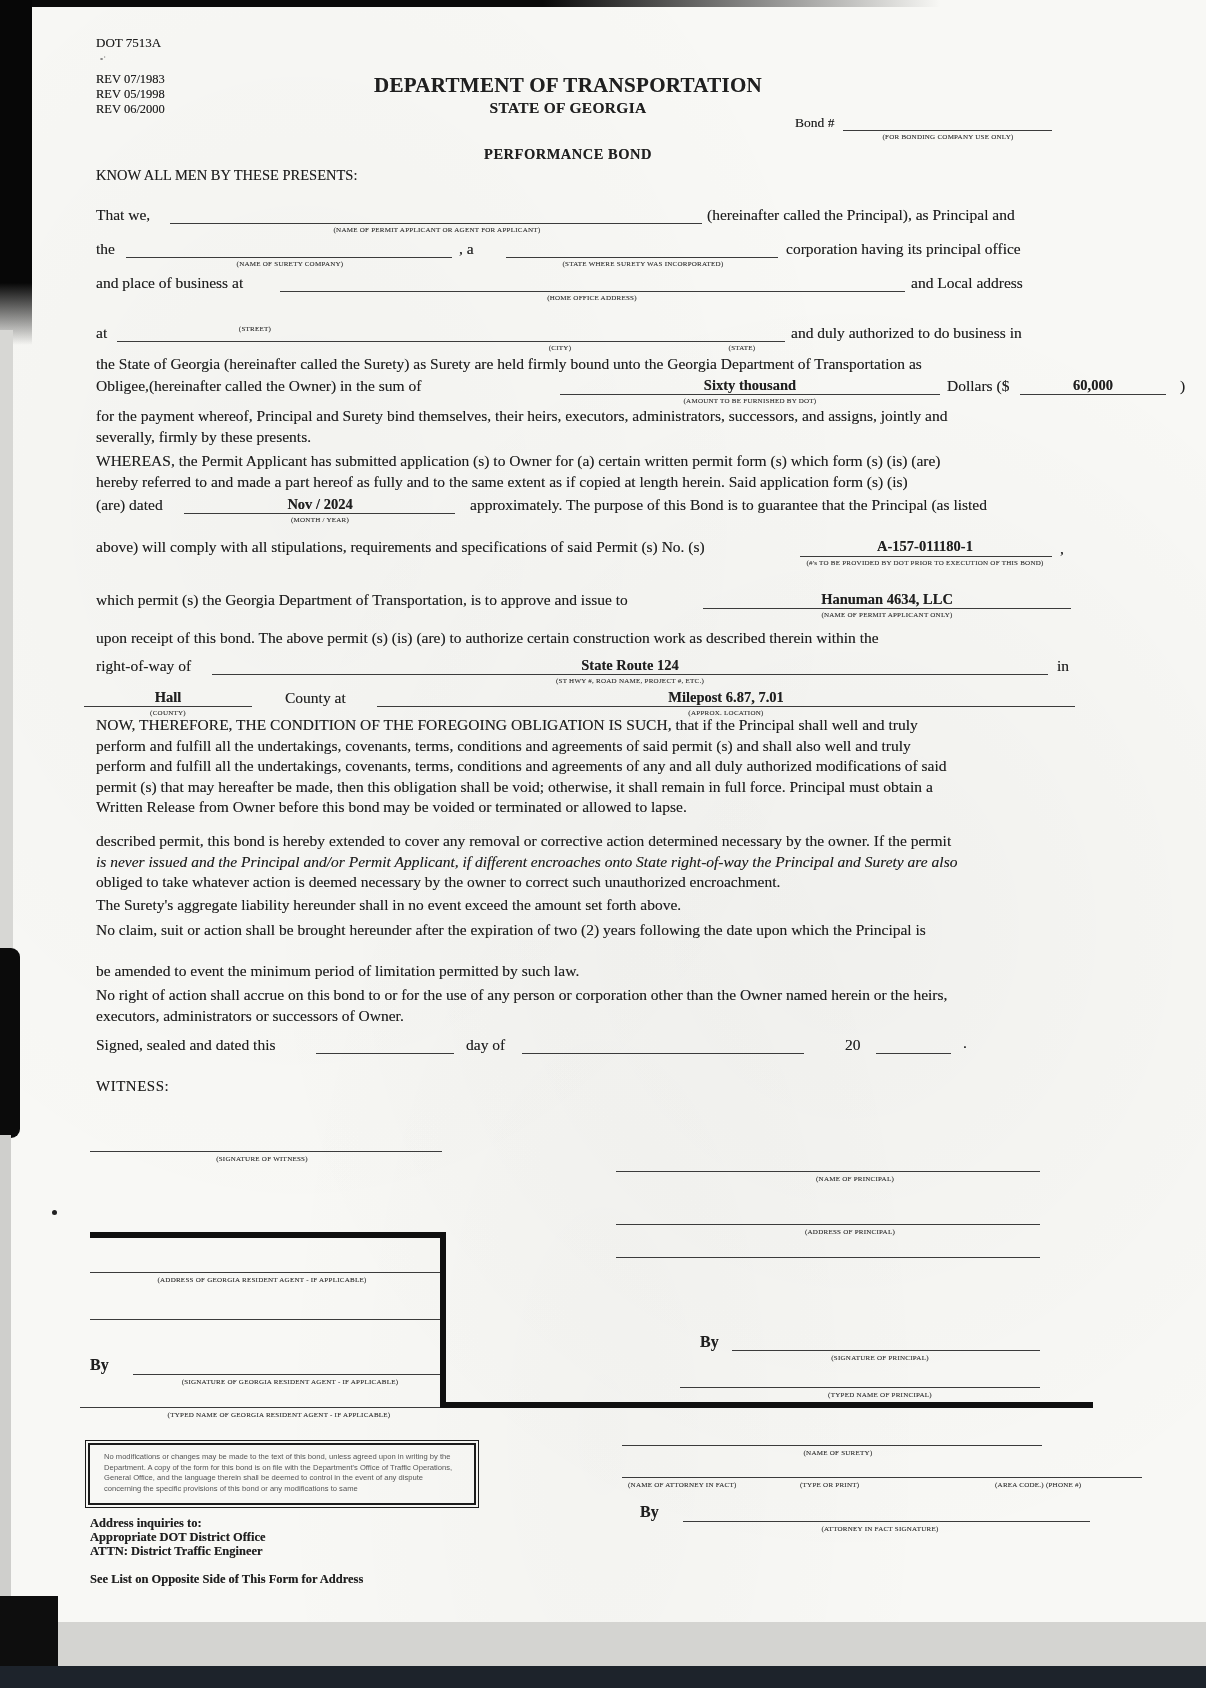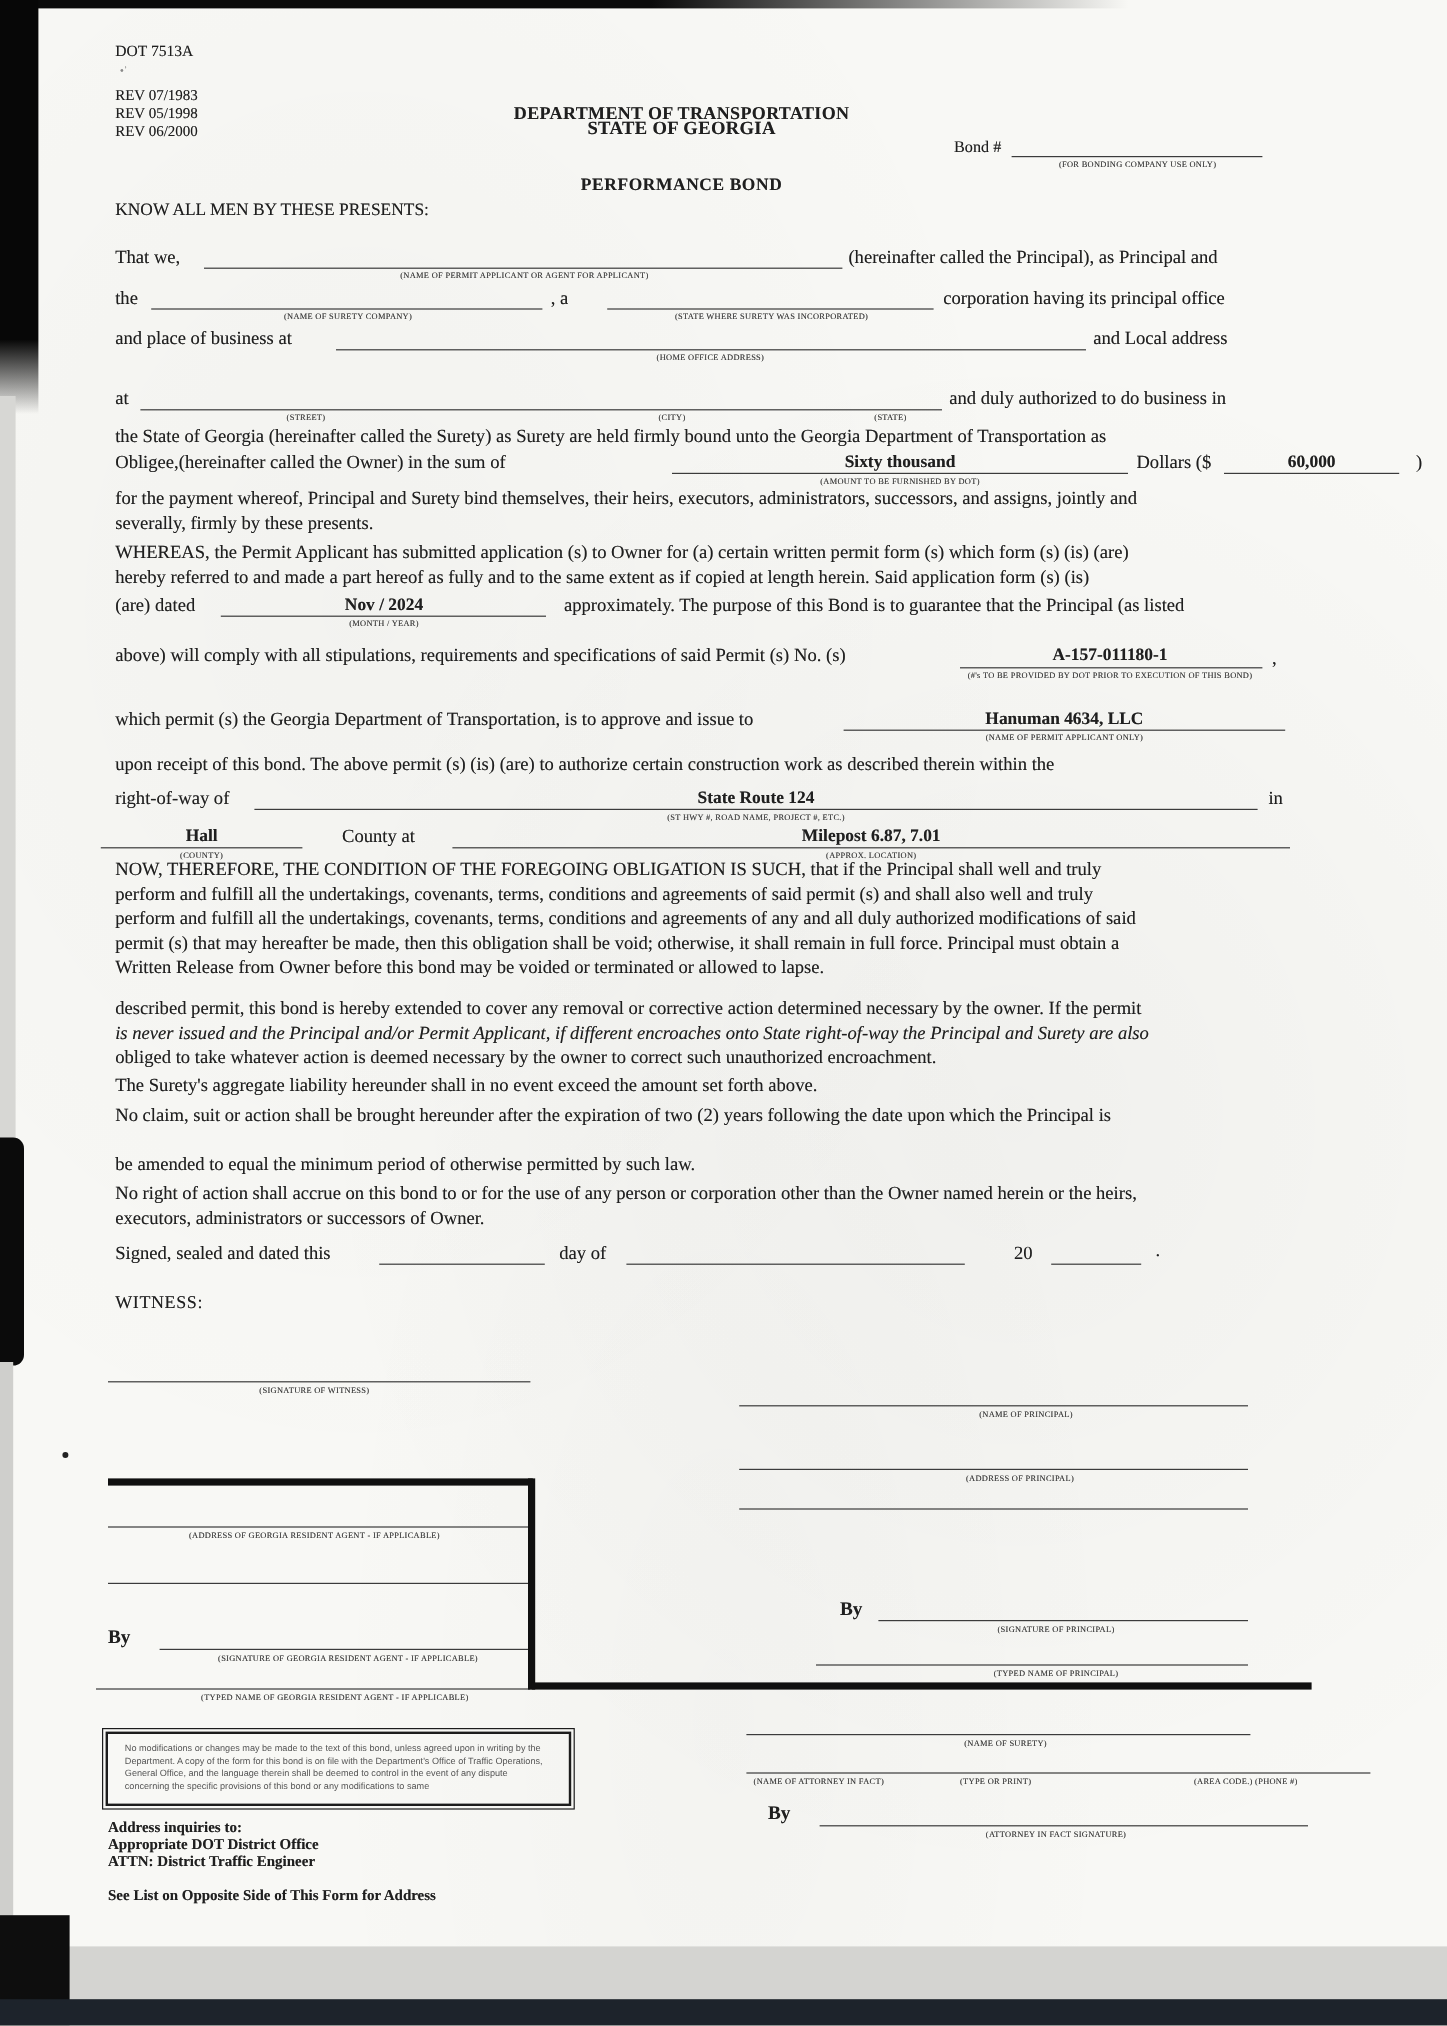--- a/index.html
+++ b/index.html
@@ -35,21 +35,21 @@
 <body>
 
 <div class="page">
 
   <div class="t" style="left:96px;top:34px;font-size:13px;">DOT 7513A</div>
   <div class="t" style="left:100px;top:50px;font-size:9px;color:#8a8a8a;">•ʾ</div>
   <div class="t" style="left:96px;top:70px;font-size:12.5px;">REV  07/1983</div>
   <div class="t" style="left:96px;top:85px;font-size:12.5px;">REV  05/1998</div>
   <div class="t" style="left:96px;top:100px;font-size:12.5px;">REV  06/2000</div>
 
-  <div class="t ctr b" style="left:568px;top:76px;font-size:15px;letter-spacing:.3px;margin-top:10px;">DEPARTMENT OF TRANSPORTATION</div>
+  <div class="t ctr b" style="left:568px;top:76px;font-size:21px;letter-spacing:.3px;">DEPARTMENT OF TRANSPORTATION</div>
   <div class="t ctr b" style="left:568px;top:99px;font-size:15.5px;letter-spacing:.3px;">STATE OF GEORGIA</div>
 
   <div class="t" style="left:795px;top:114px;font-size:13.5px;">Bond #</div>
   <div class="ln" style="left:843px;top:130px;width:209px;"></div>
   <div class="cap" style="left:948px;top:133px;">(FOR BONDING COMPANY USE ONLY)</div>
 
   <div class="t ctr b" style="left:568px;top:145px;font-size:14.5px;letter-spacing:.5px;">PERFORMANCE BOND</div>
   <div class="t" style="left:96px;top:166px;font-size:14.5px;">KNOW ALL MEN BY THESE PRESENTS:</div>
 
   <div class="t" style="left:96px;top:206px;">That we,</div>
@@ -65,21 +65,21 @@
   <div class="cap" style="left:643px;top:260px;">(STATE WHERE SURETY WAS INCORPORATED)</div>
   <div class="t" style="left:786px;top:240px;">corporation having its principal office</div>
 
   <div class="t" style="left:96px;top:274px;">and place of business at</div>
   <div class="ln" style="left:280px;top:291px;width:625px;"></div>
   <div class="cap" style="left:592px;top:294px;">(HOME OFFICE ADDRESS)</div>
   <div class="t" style="left:911px;top:274px;">and Local address</div>
 
   <div class="t" style="left:96px;top:324px;">at</div>
   <div class="ln" style="left:117px;top:341px;width:668px;"></div>
-  <div class="cap" style="left:255px;top:344px;">(STREET)</div>
+  <div class="cap" style="left:255px;top:325px;">(STREET)</div>
   <div class="cap" style="left:560px;top:344px;">(CITY)</div>
   <div class="cap" style="left:742px;top:344px;">(STATE)</div>
   <div class="t" style="left:791px;top:324px;">and duly authorized to do business in</div>
 
   <div class="t" style="left:96px;top:355px;">the State of Georgia (hereinafter called the Surety) as Surety are held firmly bound unto the Georgia Department of Transportation as</div>
   <div class="t" style="left:96px;top:377px;">Obligee,(hereinafter called the Owner) in the sum of</div>
   <div class="ln" style="left:560px;top:394px;width:380px;"></div>
   <div class="val" style="left:750px;top:377px;">Sixty thousand</div>
   <div class="cap" style="left:750px;top:397px;">(AMOUNT TO BE FURNISHED BY DOT)</div>
   <div class="t" style="left:947px;top:377px;">Dollars ($</div>
@@ -132,21 +132,21 @@
   <div class="t" style="left:96px;top:778px;">permit (s) that may hereafter be made, then this obligation shall be void; otherwise, it shall remain in full force.  Principal must obtain a</div>
   <div class="t" style="left:96px;top:798px;">Written Release from Owner before this bond may be voided or terminated or allowed to lapse.</div>
 
   <div class="t" style="left:96px;top:832px;">described permit, this bond is hereby extended to cover any removal or corrective action determined necessary by the owner.  If the permit</div>
   <div class="t" style="left:96px;top:853px;font-style:italic;">is never issued and the Principal and/or Permit Applicant, if different encroaches onto State right-of-way the Principal and Surety are also</div>
   <div class="t" style="left:96px;top:873px;">obliged to take whatever action is deemed necessary by the owner to correct such unauthorized encroachment.</div>
 
   <div class="t" style="left:96px;top:896px;">The Surety's aggregate liability hereunder shall in no event exceed the amount set forth above.</div>
 
   <div class="t" style="left:96px;top:921px;">No claim, suit or action shall be brought hereunder after the expiration of two (2) years following the date upon which the Principal is</div>
-  <div class="t" style="left:96px;top:962px;">be amended to equal the minimum period of otherwise permitted by such law.</div>
+  <div class="t" style="left:96px;top:962px;">be amended to event the minimum period of limitation permitted by such law.</div>
 
   <div class="t" style="left:96px;top:986px;">No right of action shall accrue on this bond to or for the use of any person or corporation other than the Owner named herein or the heirs,</div>
   <div class="t" style="left:96px;top:1007px;">executors, administrators or successors of Owner.</div>
 
   <div class="t" style="left:96px;top:1036px;">Signed, sealed and dated this</div>
   <div class="ln" style="left:316px;top:1053px;width:138px;"></div>
   <div class="t" style="left:466px;top:1036px;">day of</div>
   <div class="ln" style="left:522px;top:1053px;width:282px;"></div>
   <div class="t" style="left:845px;top:1036px;">20</div>
   <div class="ln" style="left:876px;top:1053px;width:75px;"></div>

